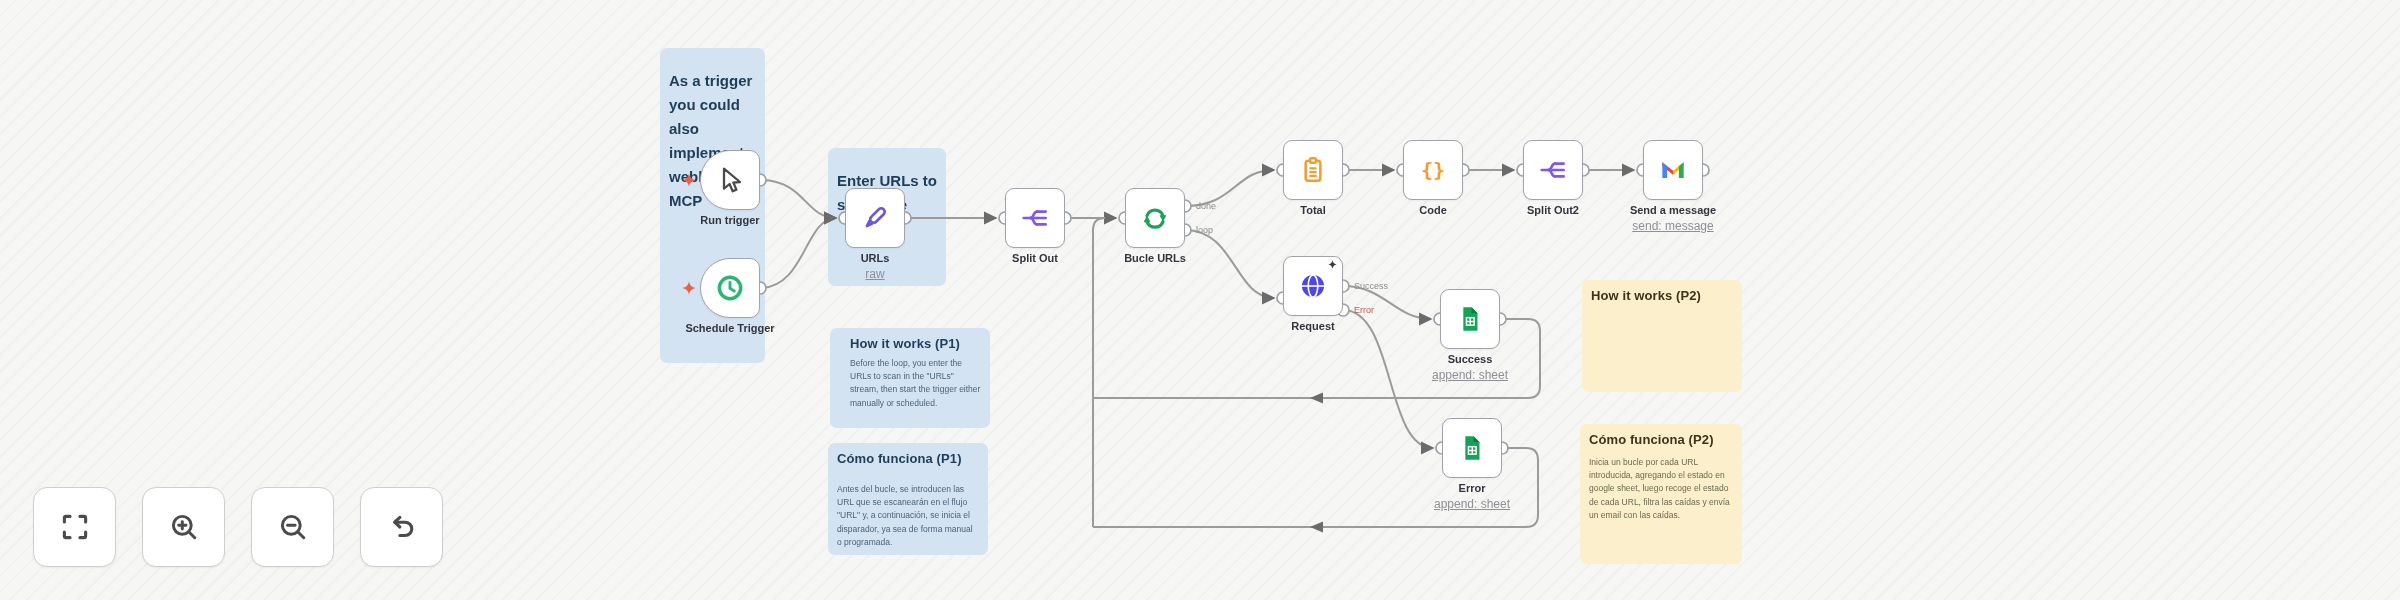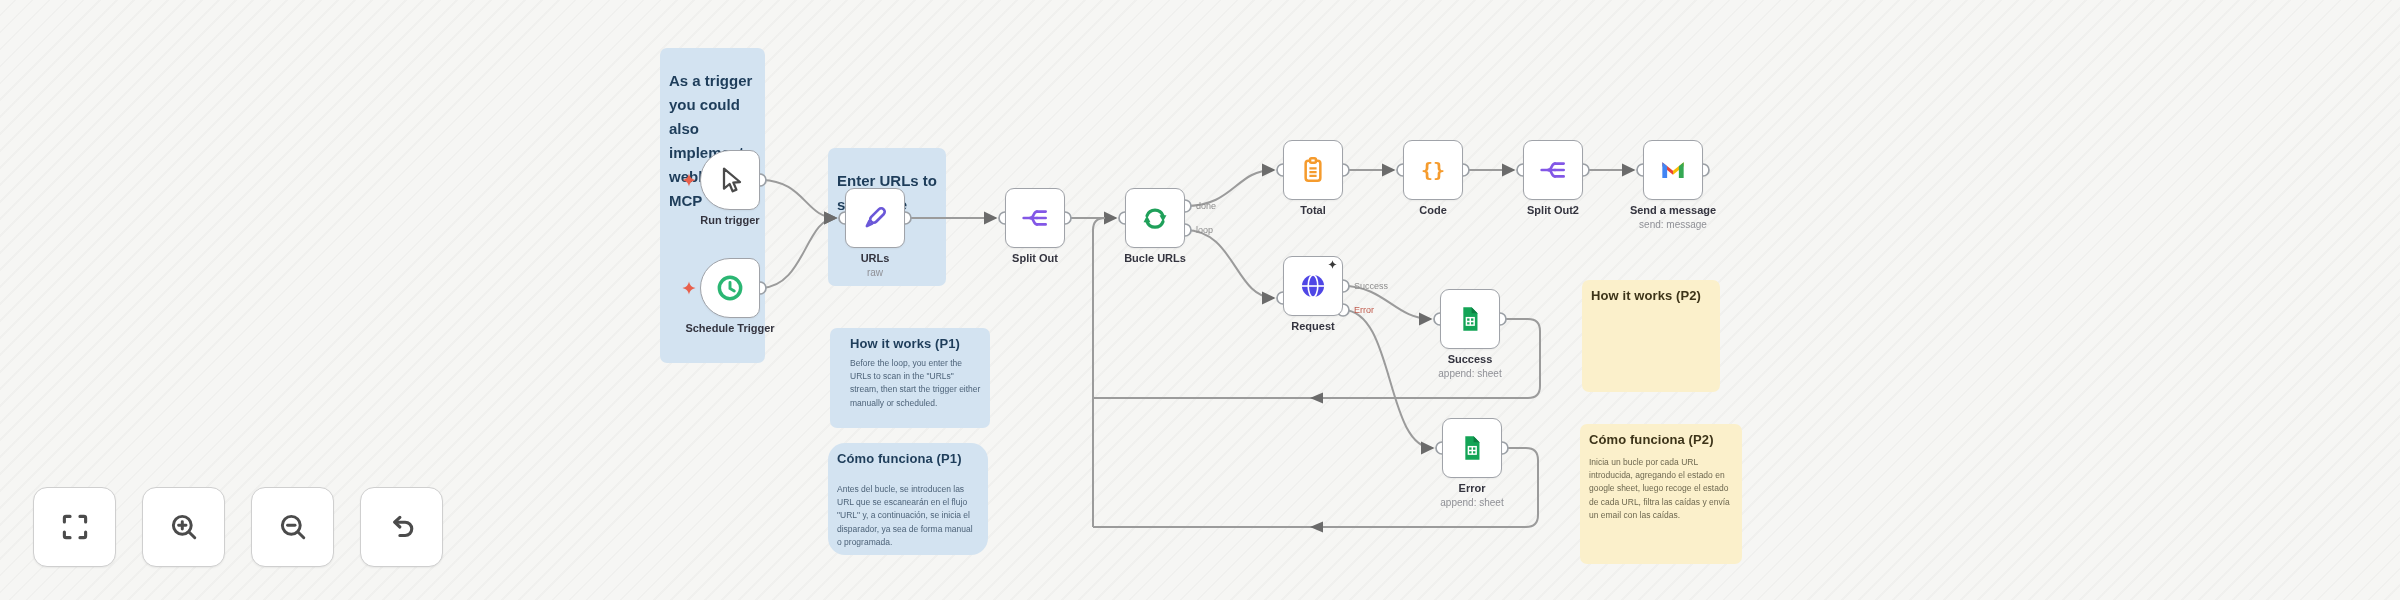--- a/index.html
+++ b/index.html
@@ -25,21 +25,21 @@
     border-radius:9px; display:flex; align-items:center; justify-content:center;
     box-shadow:0 1px 2px rgba(0,0,0,0.05); position:relative;
   }
   .node-box.trigger { border-radius:30px 10px 10px 30px; }
   .node-label {
     position:absolute; top:64px; left:50%; transform:translateX(-50%);
     white-space:nowrap; font-size:11px; font-weight:600; color:#34343f; text-align:right;
   }
   .node-sub {
     position:absolute; top:79px; left:50%; transform:translateX(-50%);
-    white-space:nowrap; font-size:10px; color:#8f9096; text-align:center;
+    white-space:nowrap; font-size:12px; color:#8f9096; text-align:center;text-decoration:underline;
   }
   .node-icon { width:32px; height:32px; }
   .corner-mark { position:absolute; top:3px; right:5px; width:9px; height:9px; }
   .spark { position:absolute; width:14px; height:14px; z-index:3; }
   
   svg.wires { position:absolute; left:0; top:0; z-index:2; }
   .wire { stroke:#9b9b9b; stroke-width:2; fill:none; }
   .port { fill:#fff; stroke:#9ba0a6; stroke-width:1.7; }
   .port-label { font-size:9px; fill:#8b8b8b; font-family:"Liberation Sans", sans-serif; }
   .port-label.err { fill:#c05b4d; }
@@ -63,26 +63,26 @@
 
   <div class="sticky blue" style="left:828px;top:148px;width:118px;height:138px;">
     <div class="sticky-note-text">Enter URLs to scan here</div>
   </div>
 
   <div class="sticky blue" style="left:830px;top:328px;width:160px;height:100px;padding-left:20px;">
     <div class="sticky-title">How it works (P1)</div>
     <div class="sticky-body">Before the loop, you enter the URLs to scan in the "URLs" stream, then start the trigger either manually or scheduled.</div>
   </div>
 
-  <div class="sticky blue" style="left:828px;top:443px;width:160px;height:112px;border-radius:17px;">
+  <div class="sticky blue" style="left:828px;top:443px;width:160px;height:112px;">
     <div class="sticky-title">Cómo funciona (P1)</div>
     <div class="sticky-body" style="margin-top:17px;">Antes del bucle, se introducen las URL que se escanearán en el flujo "URL" y, a continuación, se inicia el disparador, ya sea de forma manual o programada.</div>
   </div>
 
-  <div class="sticky yellow" style="left:1582px;top:280px;width:138px;height:112px;">
+  <div class="sticky yellow" style="left:1582px;top:280px;width:160px;height:112px;">
     <div class="sticky-title">How it works (P2)</div>
   </div>
 
   <div class="sticky yellow" style="left:1580px;top:424px;width:162px;height:140px;">
     <div class="sticky-title">Cómo funciona (P2)</div>
     <div class="sticky-body" style="margin-top:9px;">Inicia un bucle por cada URL introducida, agregando el estado en google sheet, luego recoge el estado de cada URL, filtra las caídas y envía un email con las caídas.</div>
   </div>
 
   <svg class="wires" width="2400" height="600" viewBox="0 0 2400 600">
     <defs>

